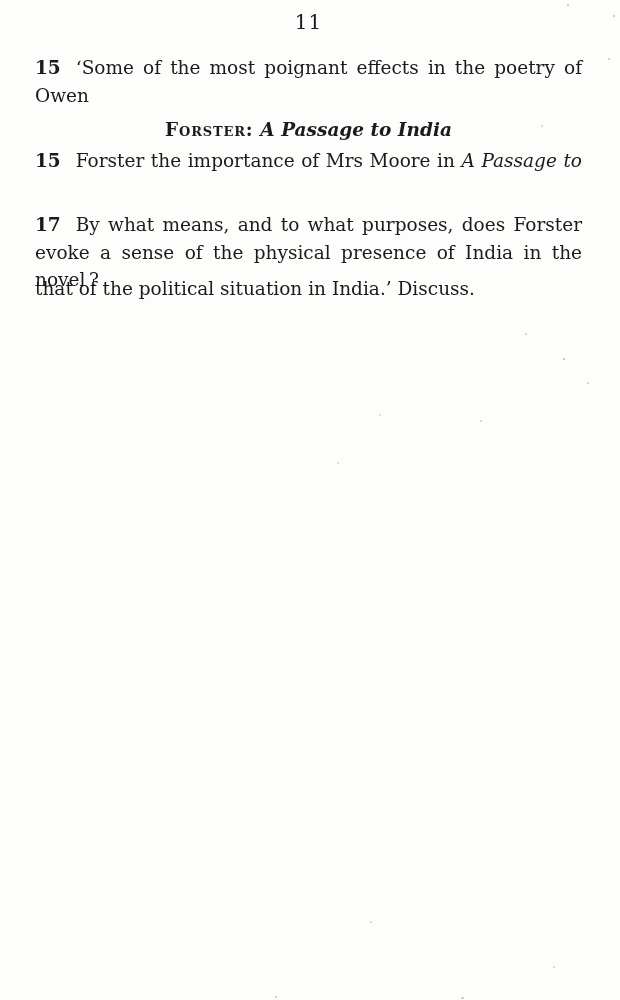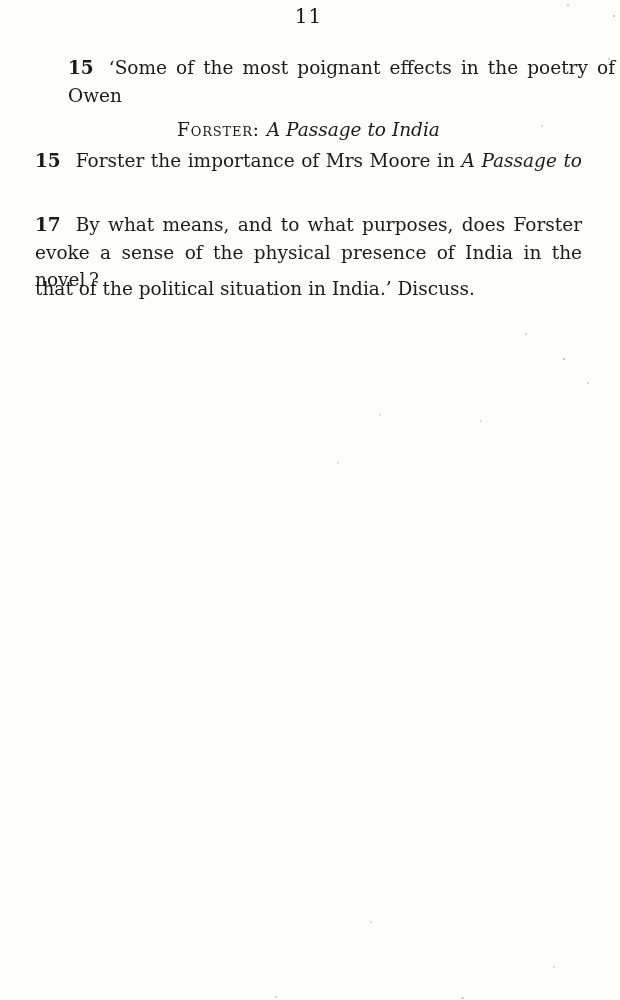--- a/index.html
+++ b/index.html
@@ -10,55 +10,56 @@
     width: 620px;
     height: 1000px;
     background: #fdfdfc;
     font-family: "DejaVu Serif", "Liberation Serif", serif;
     color: #1b1b1b;
     overflow: hidden;
   }
 
   .pagenum {
     position: absolute;
-    top: 4px;
+    top: 10px;
     left: 35px;
     width: 547px;
     text-align: center;
     font-size: 20px;
     line-height: 25px;
     letter-spacing: 1px;
   }
 
   .heading {
     position: absolute;
     top: 116px;
     left: 35px;
     width: 547px;
     text-align: center;
     font-size: 18.5px;
     line-height: 27px;
     white-space: nowrap;
+    font-weight: bold;
   }
   .heading .sc {
     font-variant: small-caps;
     letter-spacing: 0.8px;
   }
   .heading .work {
     font-style: italic;
     margin-left: 7px;
   }
 
   .question {
     position: absolute;
     left: 35px;
     width: 547px;
     font-size: 18.5px;
   }
-  .qt-0 { top: 54px; margin-left: 33px; }
+  .qt-0 { top: 54px; }
   .qt-1 { top: 147px; }
   .qt-2 { top: 211px; }
   .qt-3 { top: 275px; }
 
   .line {
     height: 27.5px;
     line-height: 27.5px;
     white-space: nowrap;
   }
   .line.full {

